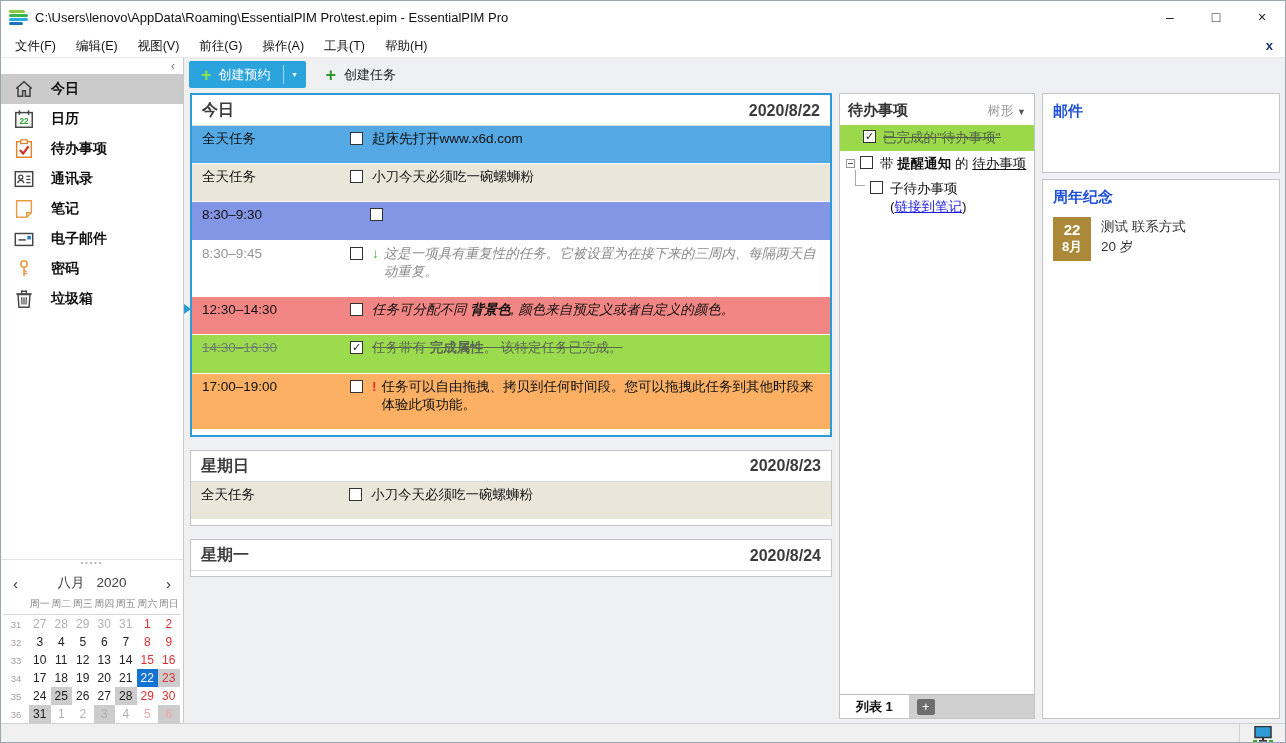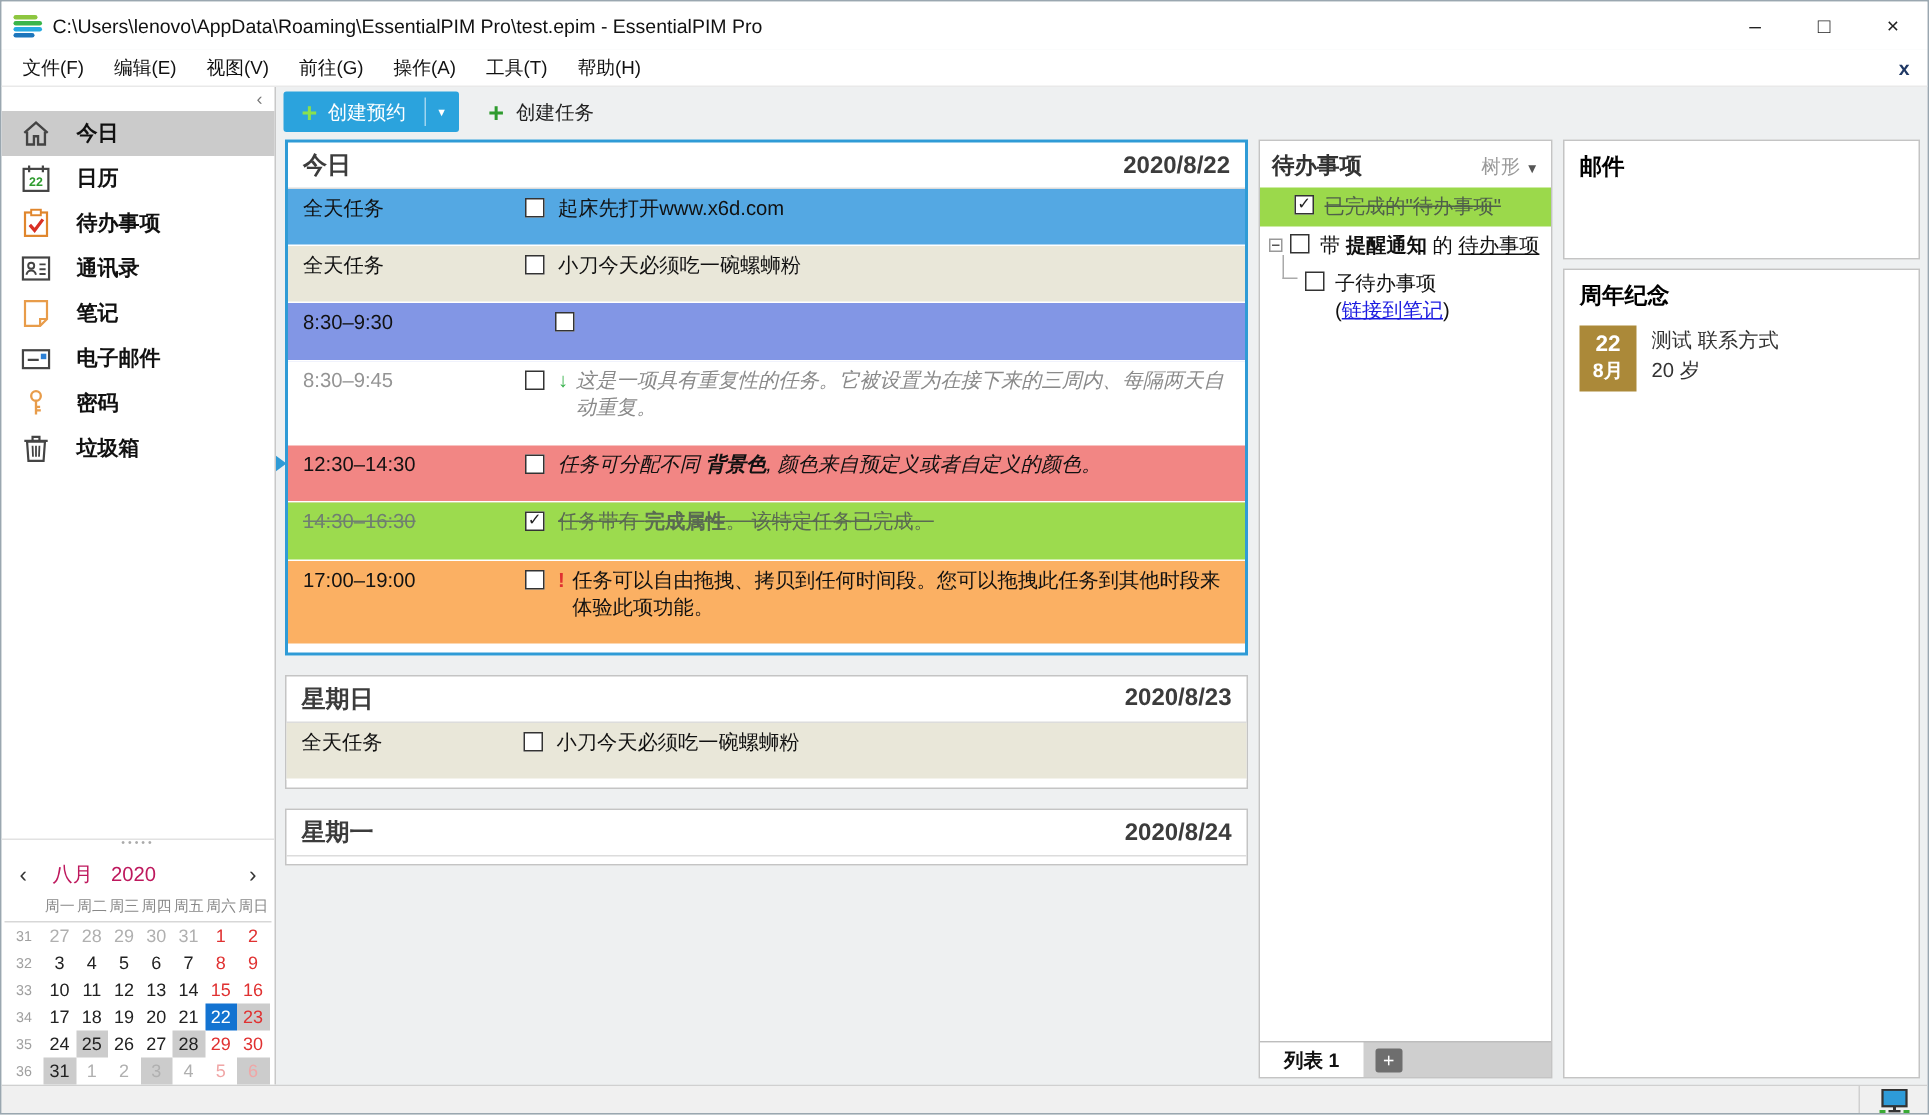--- a/index.html
+++ b/index.html
@@ -29,21 +29,21 @@
   .nav-item.selected { background:#cbcbcb; }
   .nav-icon { width:22px; height:22px; flex:0 0 22px; }
   .nav-icon svg { width:22px; height:22px; display:block; }
   .nav-label { font-size:14px; font-weight:600; color:#111; }
   .side-spacer { flex:1; }
   .splitter { height:10px; border-top:1px solid #e2e2e2; text-align:center; color:#aaa; font-size:7px; letter-spacing:2px; line-height:6px; }
   
   .mini-cal { padding:2px 2px 0 2px; }
   .cal-head { display:flex; align-items:center; height:24px; padding:0 10px; }
   .cal-nav { font-size:15px; color:#333; width:16px; }
-  .cal-title { flex:1; font-size:13.5px; color:#be185d; }
+  .cal-title { flex:1; text-align:center; font-size:13.5px; color:#404040; }
   .cal-title span { margin:0 6px; }
   .cal-dow { display:flex; border-bottom:1px solid #d7d7d7; padding-left:26px; }
   .cal-dow span { width:21.5px; font-size:10px; color:#888; text-align:center; padding:2px 0 3px; }
   .cal-week { display:flex; align-items:center; height:18px; }
   .cal-wn { width:26px; font-size:9.5px; color:#a0a0a0; text-align:center; }
   .cal-day { width:21.5px; height:18px; font-size:12px; color:#222; display:flex; align-items:center; justify-content:center; }
   .cal-day.dim { color:#b0b0b0; }
   .cal-day.wk { color:#e03131; }
   .cal-day.dimwk { color:#f0a6a6; }
   .cal-day.ev { background:#ccc; }
@@ -100,21 +100,21 @@
   .td-text .u { text-decoration:underline; }
   .todo-row.child { margin-left:24px; }
   .todo-row.child::before { content:""; position:absolute; left:-9px; top:-6px; width:9px; height:15px; border-left:1px solid #aaa; border-bottom:1px solid #aaa; }
   .td-sub { display:block; }
   .tab-bar { height:24px; background:#cfcfcf; border-top:1px solid #bdbdbd; display:flex; align-items:stretch; }
   .tab { background:#fff; padding:0 16px; display:flex; align-items:center; font-size:13px; font-weight:bold; color:#111; }
   .tab-add { width:18px; height:16px; margin:auto 0 auto 8px; background:#6e6e6e; color:#fff; font-size:13px; line-height:15px; text-align:center; border-radius:2px; }
   
   .right-col { flex:1; display:flex; flex-direction:column; gap:6px; padding-right:1px; }
   .mail-panel { height:80px; background:#fff; border:1px solid #c4c4c4; padding:8px 10px; }
-  .panel-title2 { font-size:15px; font-weight:bold; color:#000000; }
+  .panel-title2 { font-size:15px; font-weight:bold; color:#1d4ed8; }
   .ann-panel { flex:1; background:#fff; border:1px solid #c4c4c4; padding:8px 10px; }
   .ann-entry { display:flex; gap:10px; margin-top:10px; }
   .ann-badge { width:38px; height:44px; background:#ab8939; color:#fff; text-align:center; padding-top:4px; }
   .ann-day { font-size:15px; font-weight:bold; line-height:1.15; }
   .ann-month { font-size:13px; font-weight:bold; }
   .ann-name { font-size:13.5px; color:#333; line-height:1.5; }
   
   .statusbar { height:21px; background:#f0f0f0; border-top:1px solid #d0d0d0; display:flex; justify-content:flex-end; }
   .status-cell { width:46px; border-left:1px solid #d0d0d0; display:flex; align-items:center; justify-content:center; }
 </style>

